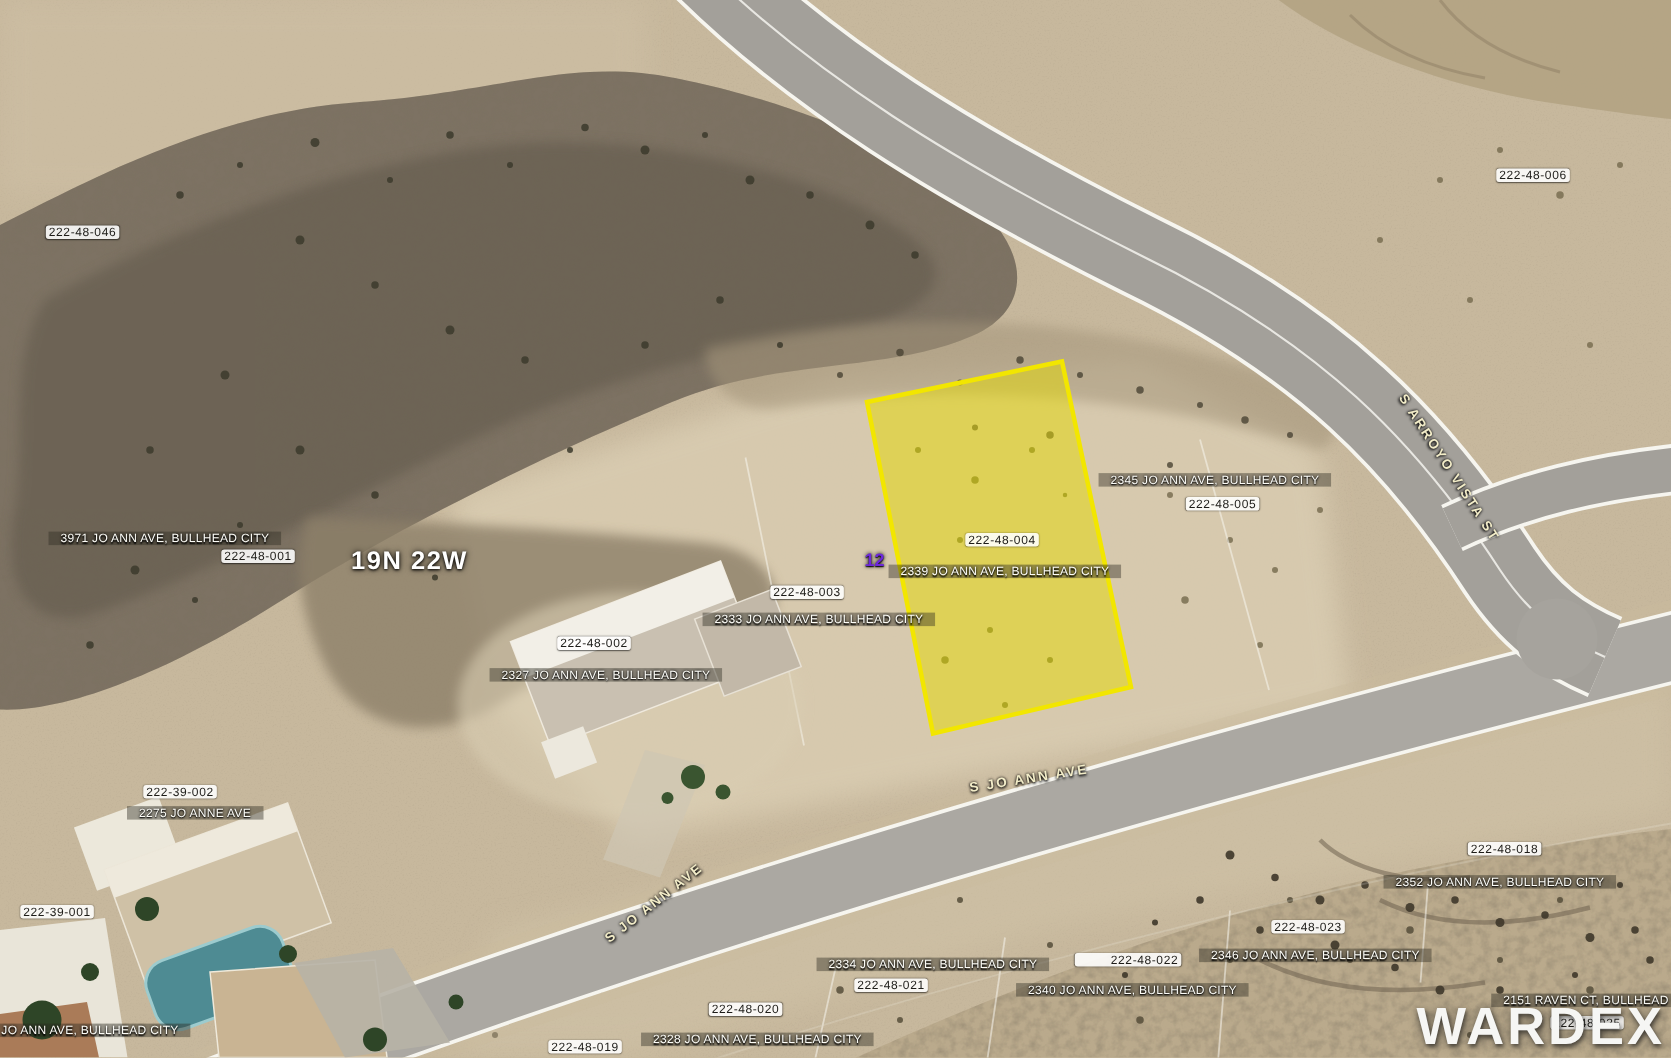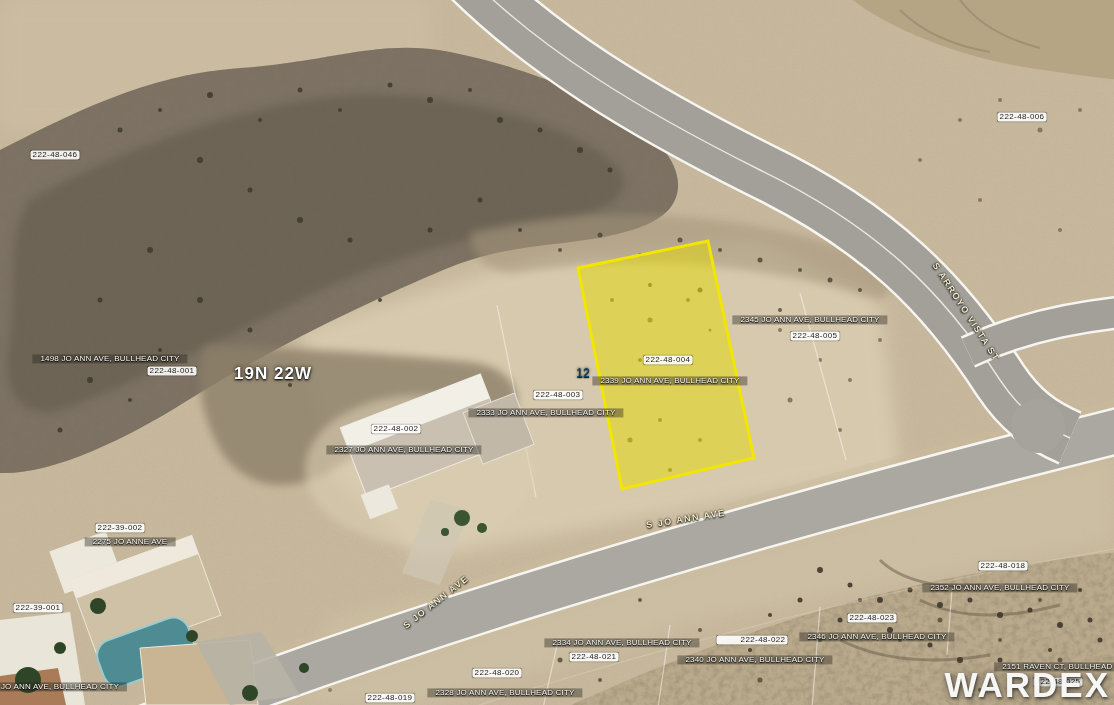--- a/index.html
+++ b/index.html
@@ -9,21 +9,21 @@
   #labels-layer{position:absolute;left:0;top:0;width:1114px;height:705px;pointer-events:none;}
   .map-label{position:absolute;white-space:nowrap;line-height:1.15;}
   .parcel-id{font-size:8px;color:#1d1c18;background:rgba(255,255,255,.88);
              padding:0 2px;border-radius:2px;letter-spacing:.4px;box-shadow:0 0 1px rgba(0,0,0,.6);}
   .address{font-size:8px;color:#fdfdf8;background:rgba(45,42,33,.42);
            padding:0 8px;letter-spacing:.2px;text-shadow:0 0 2px #000,0 1px 1px #000;}
   .road{font-size:9px;font-weight:700;color:#f2ecc8;letter-spacing:1.5px;
         text-shadow:0 0 2px #000,0 1px 2px #000;}
   .section{font-size:17px;font-weight:700;color:#ffffff;letter-spacing:1px;
            text-shadow:0 1px 2px #000,0 0 4px rgba(0,0,0,.8);}
-  .lot-number{font-size:12px;font-weight:400;color:#0c4a6e;text-shadow:0 0 3px #000,0 1px 1px #000;}
+  .lot-number{font-size:12px;font-weight:700;color:#6d28d9;text-shadow:0 0 3px #000,0 1px 1px #000;}
   #watermark{position:absolute;right:4px;bottom:0px;font-size:35px;font-weight:700;
              color:#f6f6f4;letter-spacing:2px;
              text-shadow:1px 2px 3px rgba(20,20,20,.6),0 0 8px rgba(40,40,40,.45);margin-top:10px;}
 </style>
 </head>
 <body>
 
 <div id="screen">
 
 <svg id="map-svg" width="1114" height="705" viewBox="0 0 1114 705">
@@ -260,27 +260,27 @@
 
   <polygon points="578,268 708,241 754,458 622,489" fill="#e6da00" fill-opacity="0.5" stroke="#f2e600" stroke-width="3"></polygon>
 </svg>
 
 <div id="labels-layer">
       <div class="map-label parcel-id" style="left: 55px; top: 155px; transform: translate(-50%, -50%) rotate(0deg);">222-48-046</div>
       <div class="map-label parcel-id" style="left: 1022px; top: 117px; transform: translate(-50%, -50%) rotate(0deg);">222-48-006</div>
       <div class="map-label road" style="left: 966px; top: 312px; transform: translate(-50%, -50%) rotate(57deg);">S ARROYO VISTA ST</div>
       <div class="map-label address" style="left: 810px; top: 320px; transform: translate(-50%, -50%) rotate(0deg);">2345 JO ANN AVE, BULLHEAD CITY</div>
       <div class="map-label parcel-id" style="left: 815px; top: 336px; transform: translate(-50%, -50%) rotate(0deg);">222-48-005</div>
-      <div class="map-label address" style="left: 110px; top: 359px; transform: translate(-50%, -50%) rotate(0deg);">1498 JO ANN AVE, BULLHEAD CITY</div>
+      <div class="map-label address" style="left: 110px; top: 359px; transform: translate(-50%, -50%) rotate(0deg);">3971 JO ANN AVE, BULLHEAD CITY</div>
       <div class="map-label parcel-id" style="left: 172px; top: 371px; transform: translate(-50%, -50%) rotate(0deg);">222-48-001</div>
       <div class="map-label section" style="left: 273px; top: 374px; transform: translate(-50%, -50%) rotate(0deg);">19N 22W</div>
       <div class="map-label lot-number" style="left: 583px; top: 374px; transform: translate(-50%, -50%) rotate(0deg);">12</div>
       <div class="map-label parcel-id" style="left: 668px; top: 360px; transform: translate(-50%, -50%) rotate(0deg);">222-48-004</div>
       <div class="map-label address" style="left: 670px; top: 381px; transform: translate(-50%, -50%) rotate(0deg);">2339 JO ANN AVE, BULLHEAD CITY</div>
-      <div class="map-label parcel-id" style="left: 538px; top: 395px; transform: translate(-50%, -50%) rotate(0deg); margin-left: 20px;">222-48-003</div>
+      <div class="map-label parcel-id" style="left: 538px; top: 395px; transform: translate(-50%, -50%) rotate(0deg);">222-48-003</div>
       <div class="map-label address" style="left: 546px; top: 413px; transform: translate(-50%, -50%) rotate(0deg);">2333 JO ANN AVE, BULLHEAD CITY</div>
       <div class="map-label parcel-id" style="left: 396px; top: 429px; transform: translate(-50%, -50%) rotate(0deg);">222-48-002</div>
       <div class="map-label address" style="left: 404px; top: 450px; transform: translate(-50%, -50%) rotate(0deg);">2327 JO ANN AVE, BULLHEAD CITY</div>
       <div class="map-label road" style="left: 686px; top: 519px; transform: translate(-50%, -50%) rotate(-9deg);">S JO ANN AVE</div>
       <div class="map-label parcel-id" style="left: 120px; top: 528px; transform: translate(-50%, -50%) rotate(0deg);">222-39-002</div>
       <div class="map-label address" style="left: 130px; top: 542px; transform: translate(-50%, -50%) rotate(0deg);">2275 JO ANNE AVE</div>
       <div class="map-label road" style="left: 436px; top: 602px; transform: translate(-50%, -50%) rotate(-38deg);">S JO ANN AVE</div>
       <div class="map-label parcel-id" style="left: 38px; top: 608px; transform: translate(-50%, -50%) rotate(0deg);">222-39-001</div>
       <div class="map-label address" style="left: 60px; top: 687px; transform: translate(-50%, -50%) rotate(0deg);">JO ANN AVE, BULLHEAD CITY</div>
       <div class="map-label address" style="left: 622px; top: 643px; transform: translate(-50%, -50%) rotate(0deg);">2334 JO ANN AVE, BULLHEAD CITY</div>

